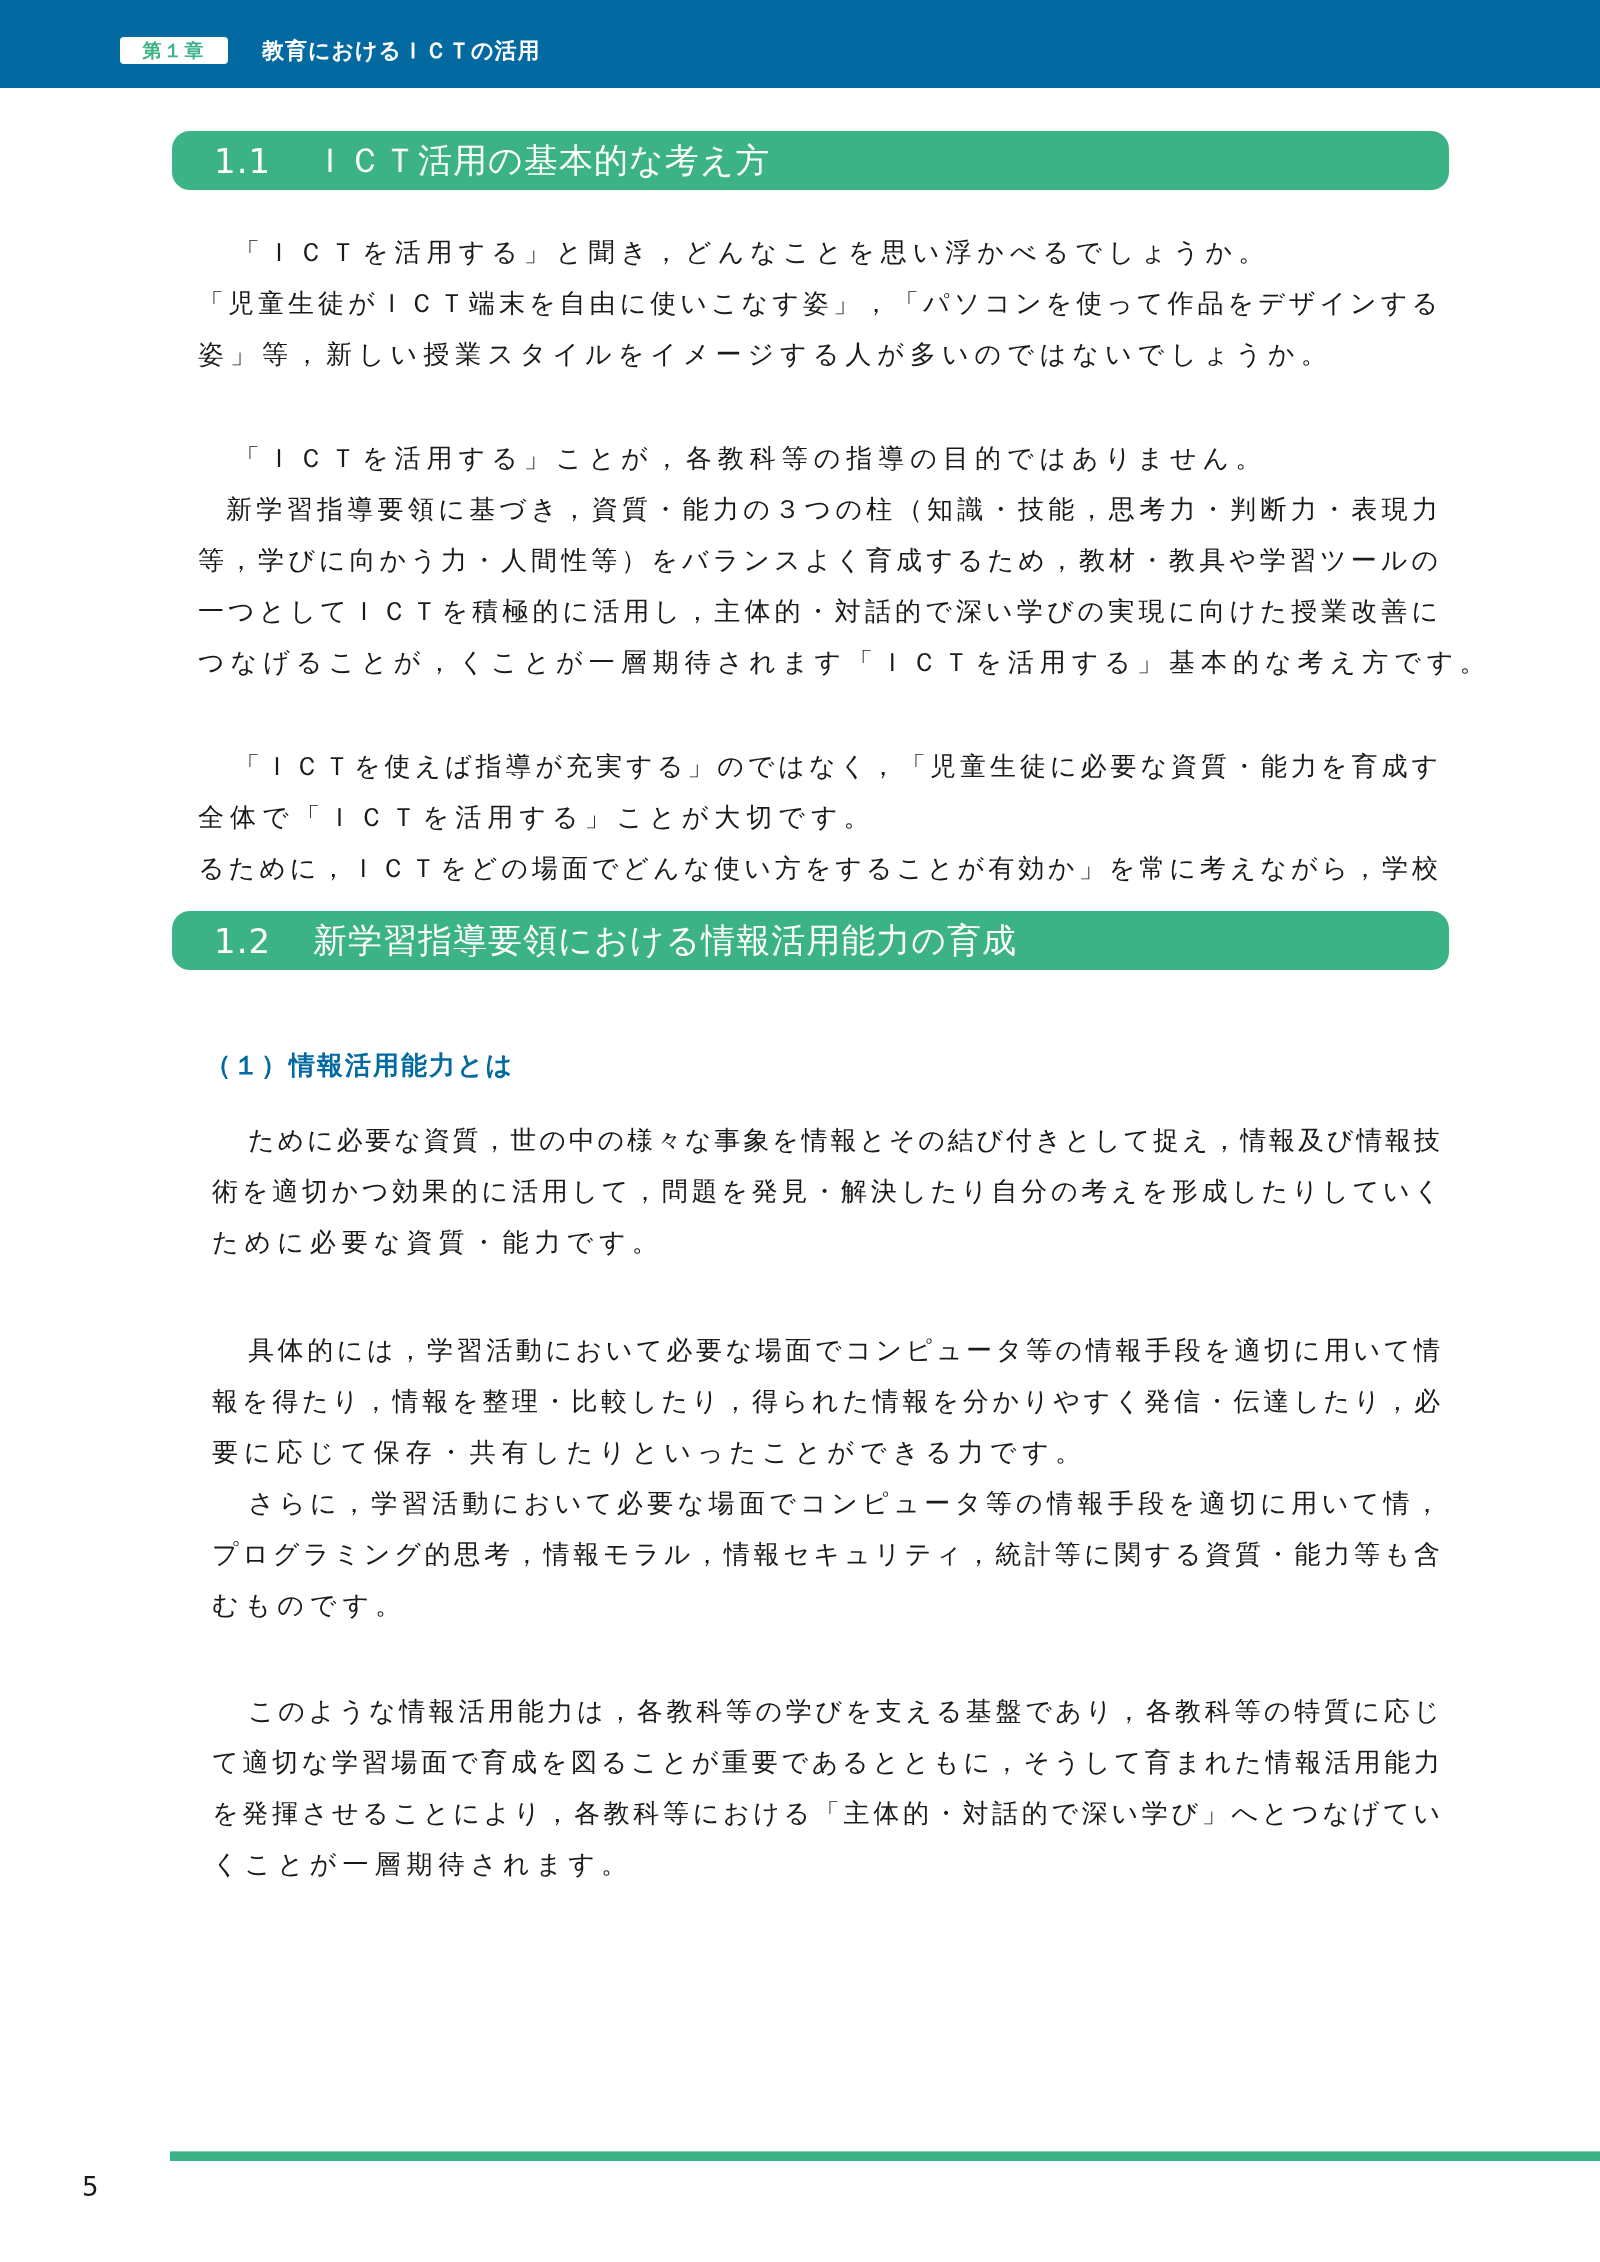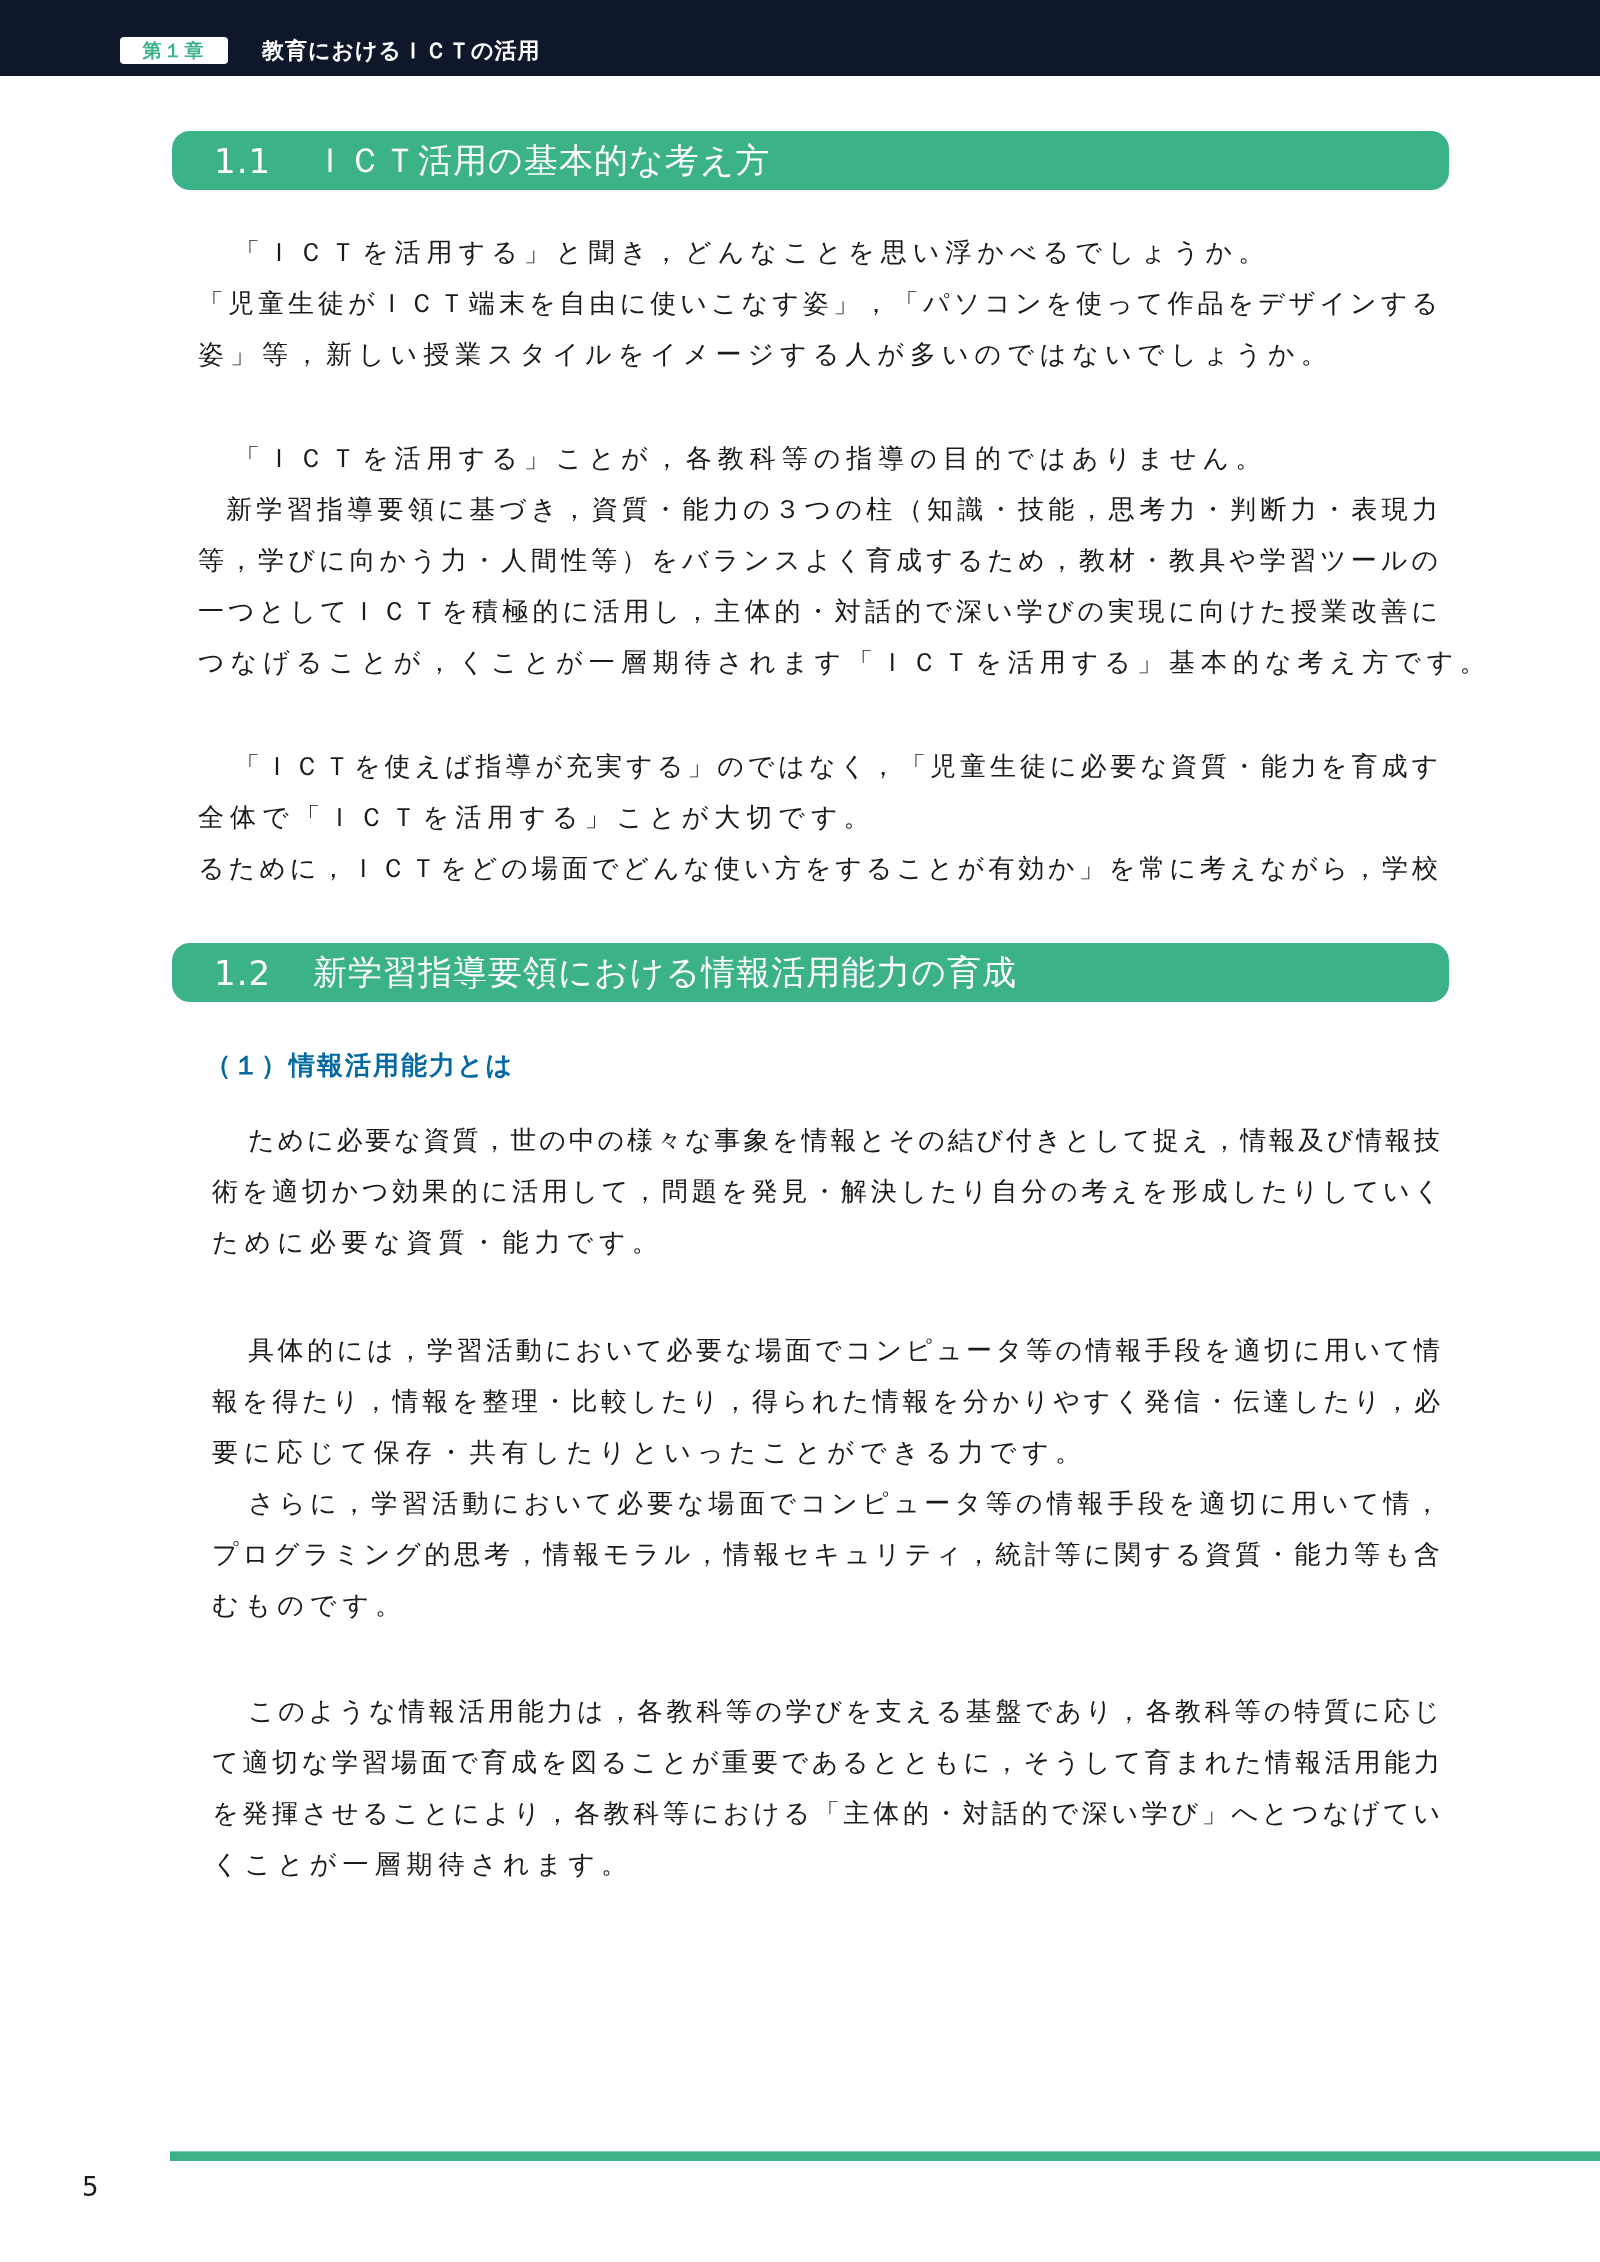--- a/index.html
+++ b/index.html
@@ -2,22 +2,22 @@
 <html><head>
   <meta charset="utf-8">
   <style>
     html, body { margin: 0; padding: 0; background: #ffffff; }
     body {
       width: 1600px; height: 2262px; position: relative; overflow: hidden;
       font-family: "DejaVu Sans", "Liberation Sans", sans-serif;
       color: #1a1a1a;
     }
     .top-band {
-      position: absolute; left: 0; top: 0; width: 1600px; height: 76px;
-      background: #0f172a;
+      position: absolute; left: 0; top: 0; width: 1600px; height: 88px;
+      background: #0369a1;
     }
     .chapter-badge {
       position: absolute; left: 120px; top: 37px; width: 108px; height: 27px;
       background: #ffffff; border-radius: 4px;
       color: #3bb386; font-weight: bold; font-size: 19px;
       display: flex; align-items: center; justify-content: center;
       letter-spacing: 2px;
     }
     .chapter-title {
       position: absolute; left: 262px; top: 36px; height: 30px;
@@ -78,21 +78,21 @@
   <div class="line full" style="letter-spacing:0;">一つとしてＩＣＴを積極的に活用し，主体的・対話的で深い学びの実現に向けた授業改善に</div>
   <div class="line">つなげることが，くことが一層期待されます「ＩＣＴを活用する」基本的な考え方です。</div>
 </div>
 
 <div class="para" style="left:198px; top:741px;">
   <div class="line full indent" style="letter-spacing:0;">「ＩＣＴを使えば指導が充実する」のではなく，「児童生徒に必要な資質・能力を育成す</div>
   <div class="line">全体で「ＩＣＴを活用する」ことが大切です。</div>
   <div class="line full" style="letter-spacing:0;">るために，ＩＣＴをどの場面でどんな使い方をすることが有効か」を常に考えながら，学校</div>
 </div>
 
-<div class="section-bar" style="top:943px;">
+<div class="section-bar" style="top:911px;">
   <span class="num">1.2</span>
   <span>新学習指導要領における情報活用能力の育成</span>
 </div>
 
 <div class="subheading">（１）情報活用能力とは</div>
 
 <div class="para" style="left:212px; top:1115px; width:1228px;">
   <div class="line full indent" style="letter-spacing:0;">ために必要な資質，世の中の様々な事象を情報とその結び付きとして捉え，情報及び情報技</div>
   <div class="line full" style="letter-spacing:0;">術を適切かつ効果的に活用して，問題を発見・解決したり自分の考えを形成したりしていく</div>
   <div class="line">ために必要な資質・能力です。</div>

